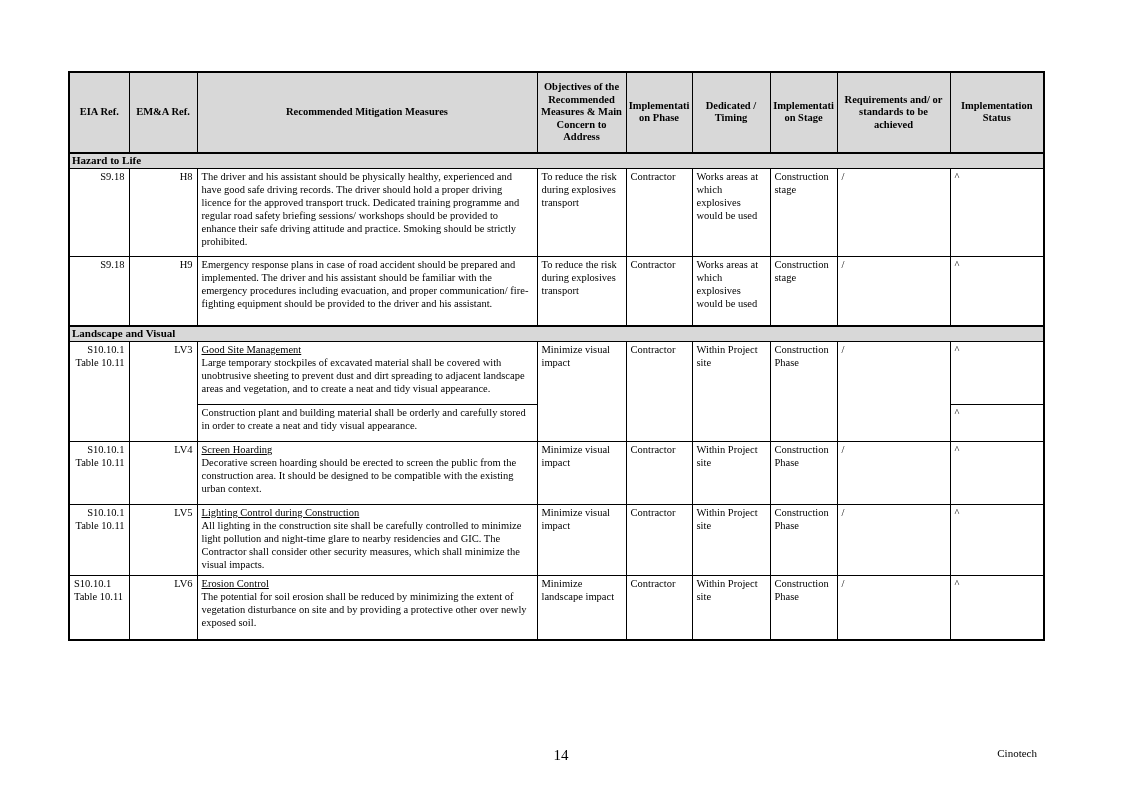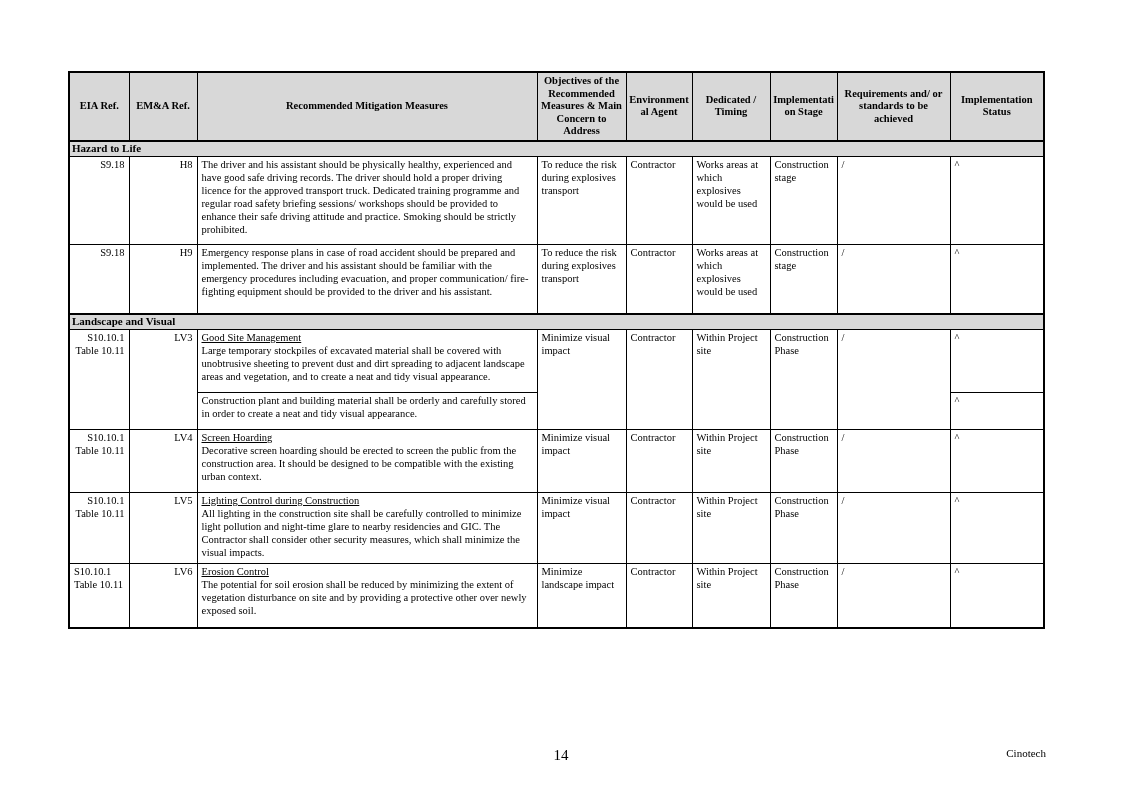--- a/index.html
+++ b/index.html
@@ -38,21 +38,21 @@
     overflow-wrap: break-word;
   }
   table.emis th {
     background: #d8d8d8;
     font-weight: bold;
     vertical-align: middle;
     text-align: center;
     border-bottom: 2px solid #000;
     font-size: 10.5px;
     line-height: 12.5px;
-    padding: 2px 2px;
+    padding: 8px 2px;
   }
   tr.section-row td {
     background: #d8d8d8;
     font-weight: bold;
     font-size: 11px;
     border-top: 2px solid #000;
     border-bottom: 1.5px solid #000;
     padding: 0 2px 1px 2px;
     line-height: 13px;
   }
@@ -64,21 +64,21 @@
     position: absolute;
     top: 747px;
     left: 0;
     width: 100%;
     text-align: center;
     font-size: 15px;
   }
   .footer-brand {
     position: absolute;
     top: 747px;
-    right: 76px;
+    right: 85px;
     font-size: 11px;
   }
 </style>
 </head>
 <body>
 
 <div class="page">
 
 
   <table class="emis">
@@ -93,21 +93,21 @@
         <col style="width:113px">
         <col style="width:94px">
     </colgroup>
 
     <tbody>
         <tr style="height:64px">
       <th>EIA Ref.</th>
       <th>EM&amp;A Ref.</th>
       <th>Recommended Mitigation Measures</th>
       <th>Objectives of the Recommended Measures &amp; Main Concern to Address</th>
-      <th>Environmental Agent</th>
+      <th>Implementation Phase</th>
       <th>Dedicated / Timing</th>
       <th>Implementation Stage</th>
       <th>Requirements and/ or standards to be achieved</th>
       <th>Implementation Status</th>
     </tr>
 
     <tr class="section-row" style="height:15px">
       <td colspan="9">Hazard to Life</td>
     </tr>
 

